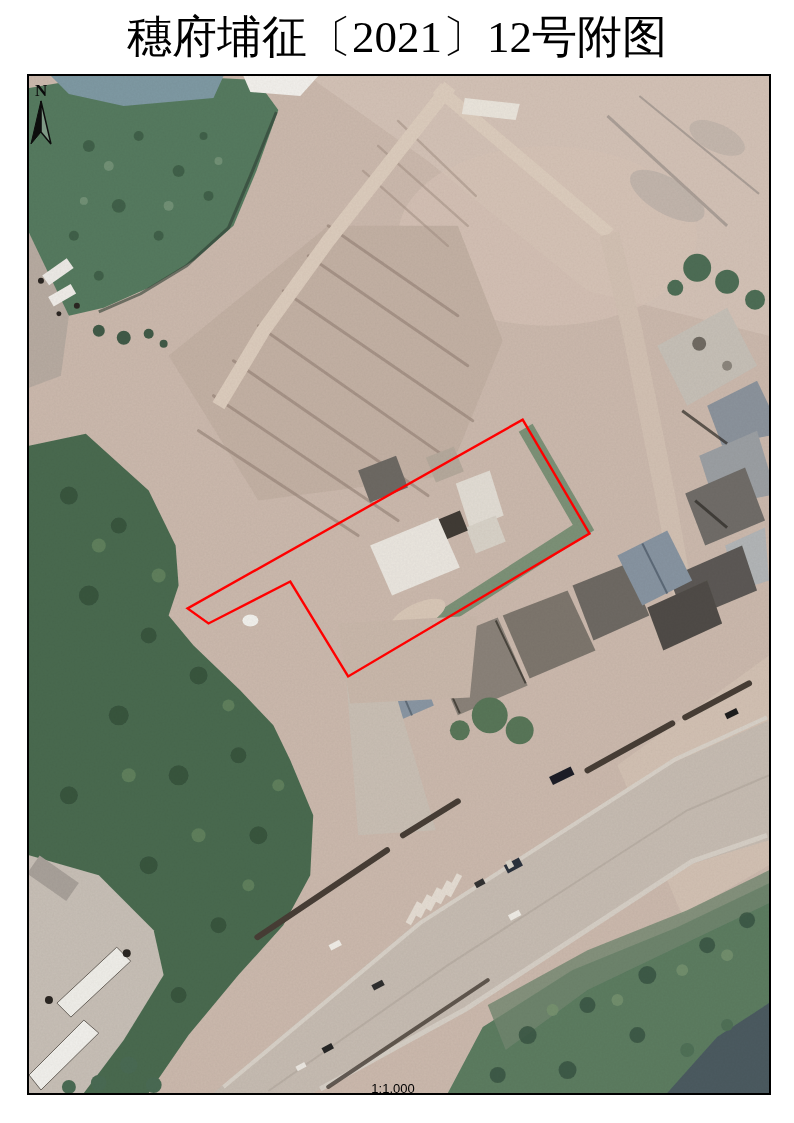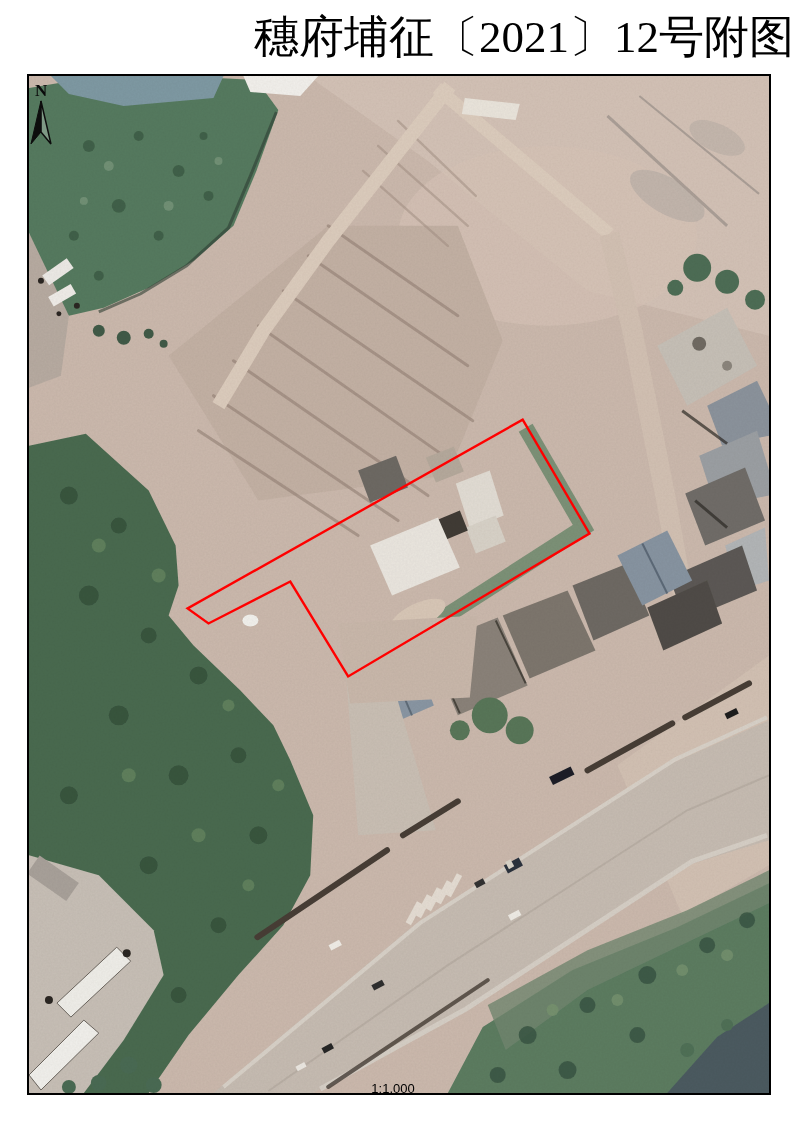--- a/index.html
+++ b/index.html
@@ -2,21 +2,21 @@
 <html><head>
 <meta charset="utf-8">
 <style>
   html,body{margin:0;padding:0;}
   body{
     width:794px;height:1123px;position:relative;background:#ffffff;
     font-family:"Liberation Serif", serif;overflow:hidden;
   }
   .doc-title{
     position:absolute;left:0;top:8px;width:794px;height:58px;line-height:58px;
-    text-align:right;font-size:45px;color:#000;font-weight:400;
+    text-align:center;font-size:45px;color:#000;font-weight:400;
     font-family:"Liberation Serif", serif;white-space:nowrap;
   }
   .map-frame{
     position:absolute;left:27px;top:74px;width:740px;height:1017px;
     border:2px solid #000;background:#cbb9ad;
   }
   .map-frame svg{display:block;width:100%;height:100%;}
   .scale-label{
     position:absolute;left:0;top:1081px;width:786px;text-align:center;
     font-size:13px;color:#000;font-family:"Liberation Sans", sans-serif;

